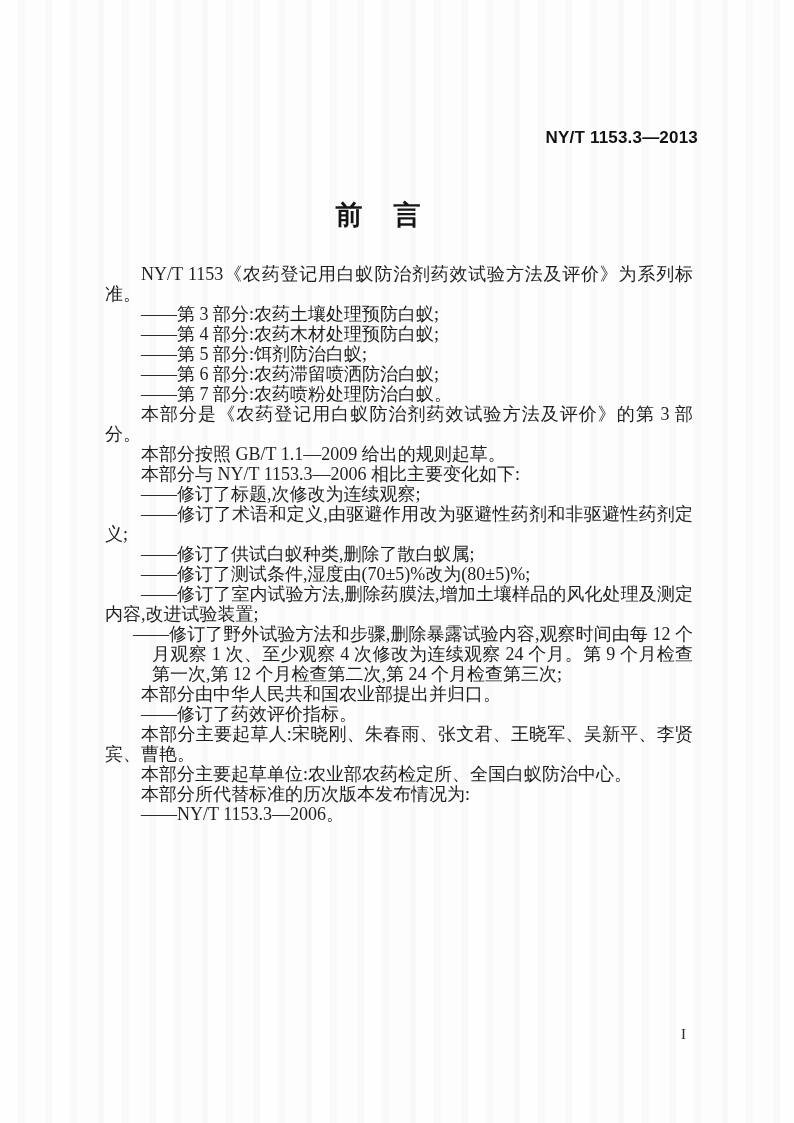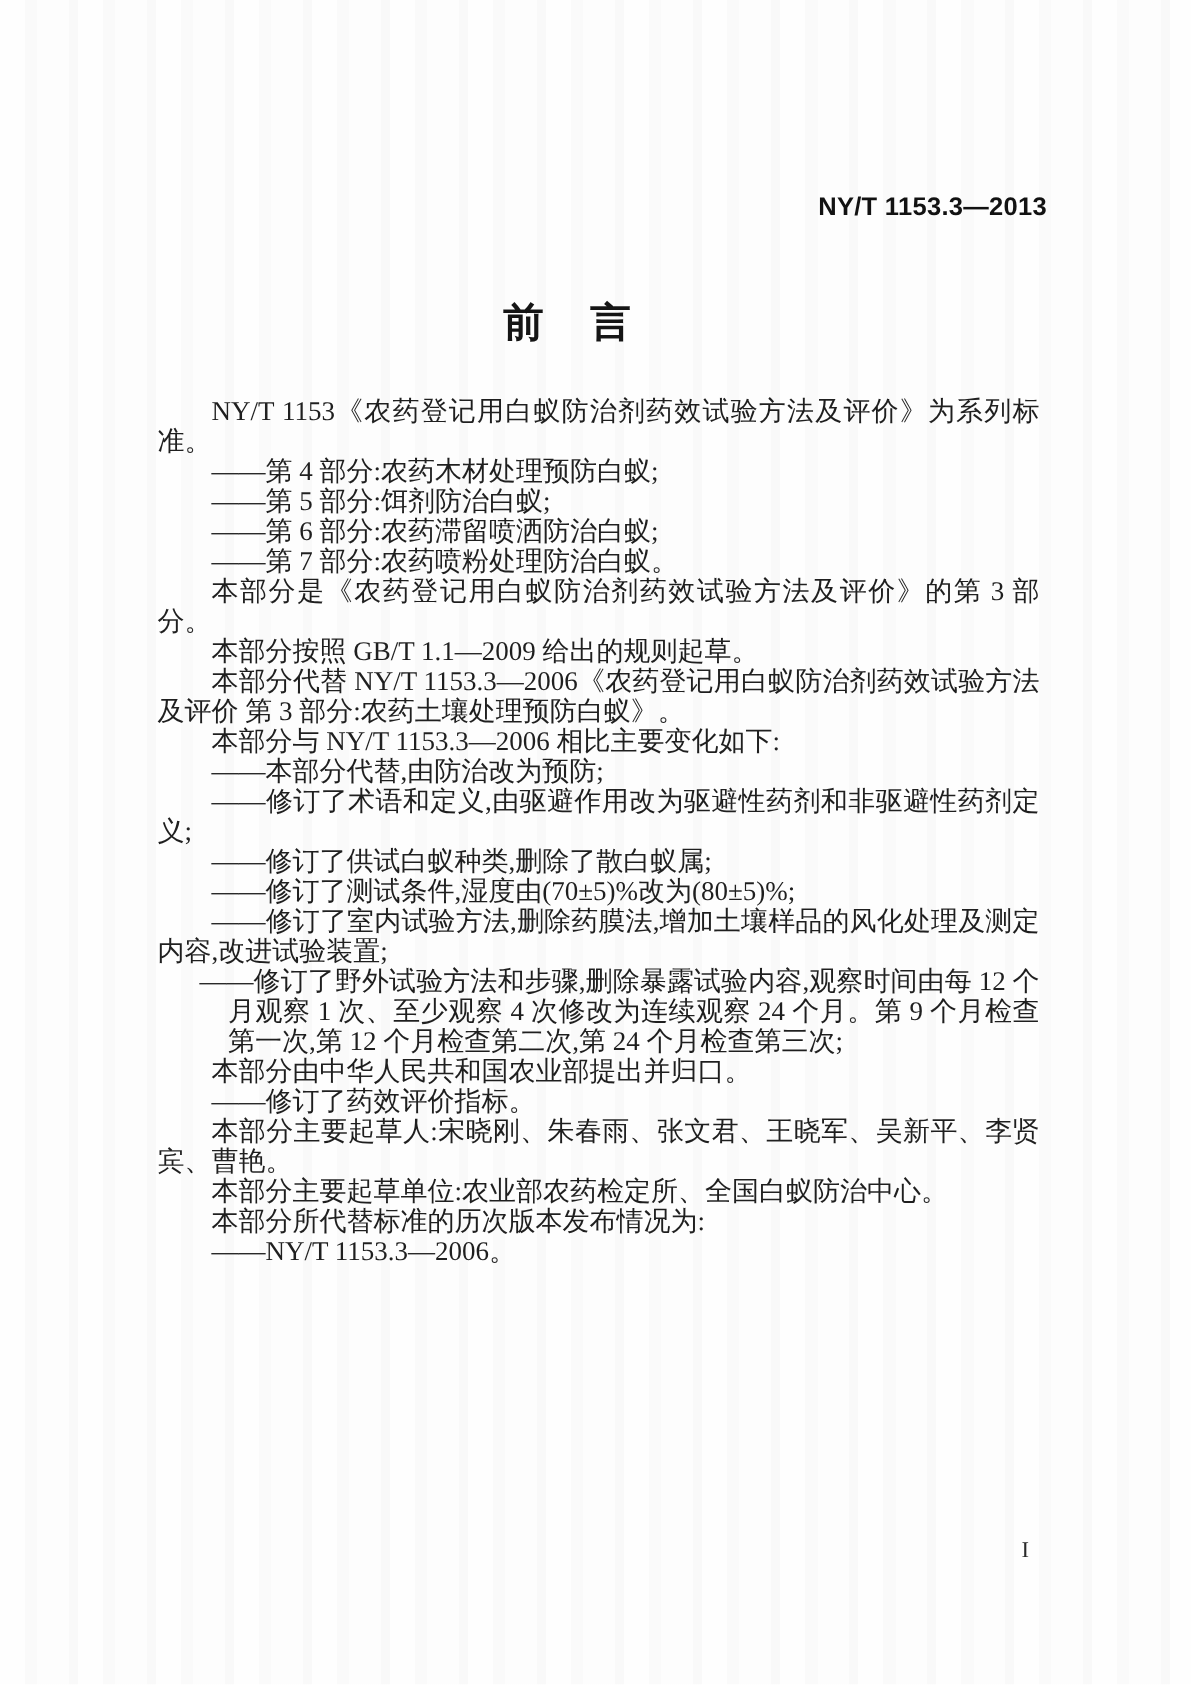--- a/index.html
+++ b/index.html
@@ -80,29 +80,29 @@
 <body>
 
 <div class="page">
 
   <div class="doc-code">NY/T 1153.3—2013</div>
 
   <div class="title">前　言</div>
 
   <div class="body-text">
     <p class="pi">NY/T 1153《农药登记用白蚁防治剂药效试验方法及评价》为系列标准。</p>
+    <p class="pi">——第 3 部分:农药土壤处理预防白蚁;</p>
     <p class="pi">——第 4 部分:农药木材处理预防白蚁;</p>
     <p class="pi">——第 5 部分:饵剂防治白蚁;</p>
     <p class="pi">——第 6 部分:农药滞留喷洒防治白蚁;</p>
     <p class="pi">——第 7 部分:农药喷粉处理防治白蚁。</p>
     <p class="pi">本部分是《农药登记用白蚁防治剂药效试验方法及评价》的第 3 部分。</p>
     <p class="pi">本部分按照 GB/T 1.1—2009 给出的规则起草。</p>
-    <p class="pi">本部分代替 NY/T 1153.3—2006《农药登记用白蚁防治剂药效试验方法及评价 第 3 部分:农药土壤处理预防白蚁》。</p>
     <p class="pi">本部分与 NY/T 1153.3—2006 相比主要变化如下:</p>
-    <p class="pi">——本部分代替,由防治改为预防;</p>
+    <p class="pi">——修订了标题,次修改为连续观察;</p>
     <p class="pi">——修订了术语和定义,由驱避作用改为驱避性药剂和非驱避性药剂定义;</p>
     <p class="pi">——修订了供试白蚁种类,删除了散白蚁属;</p>
     <p class="pi">——修订了测试条件,湿度由(70±5)%改为(80±5)%;</p>
     <p class="pi">——修订了室内试验方法,删除药膜法,增加土壤样品的风化处理及测定内容,改进试验装置;</p>
     <p class="ph">——修订了野外试验方法和步骤,删除暴露试验内容,观察时间由每 12 个月观察 1 次、至少观察 4 次修改为连续观察 24 个月。第 9 个月检查第一次,第 12 个月检查第二次,第 24 个月检查第三次;</p>
     <p class="pi">本部分由中华人民共和国农业部提出并归口。</p>
     <p class="pi">——修订了药效评价指标。</p>
     <p class="pi">本部分主要起草人:宋晓刚、朱春雨、张文君、王晓军、吴新平、李贤宾、曹艳。</p>
     <p class="pi">本部分主要起草单位:农业部农药检定所、全国白蚁防治中心。</p>
     <p class="pi">本部分所代替标准的历次版本发布情况为:</p>

